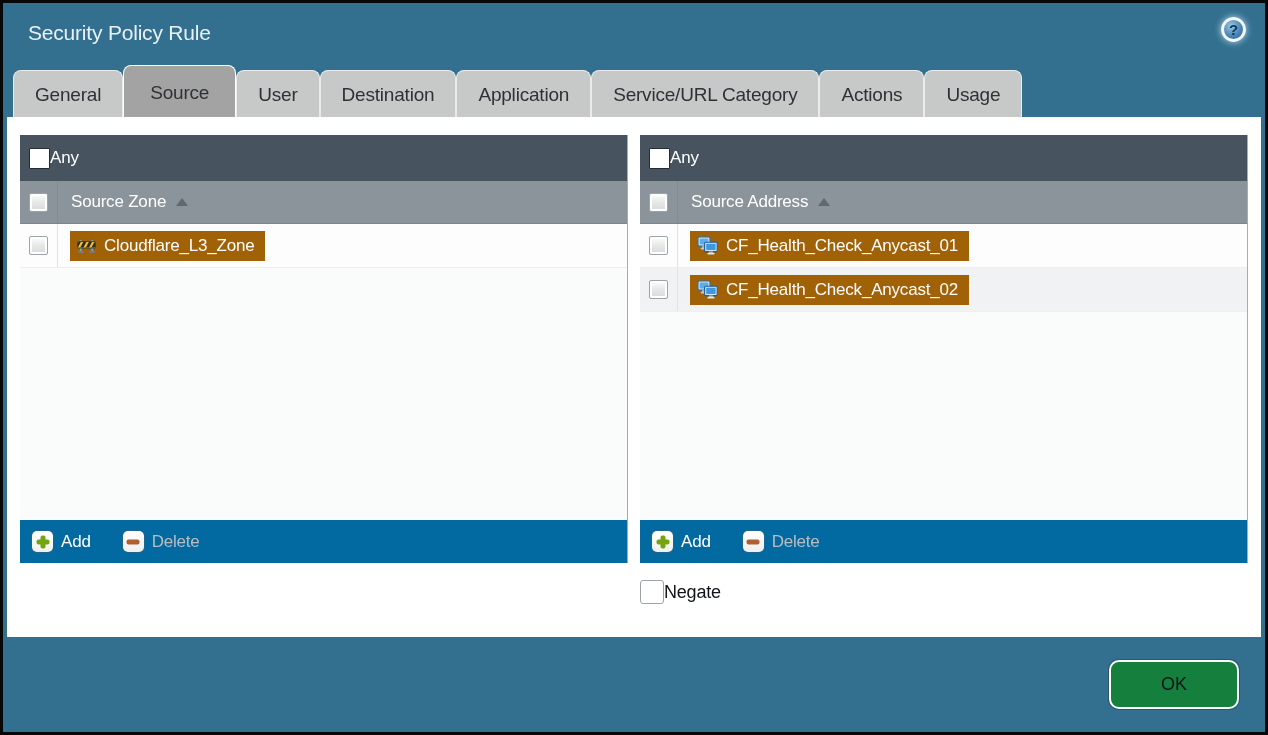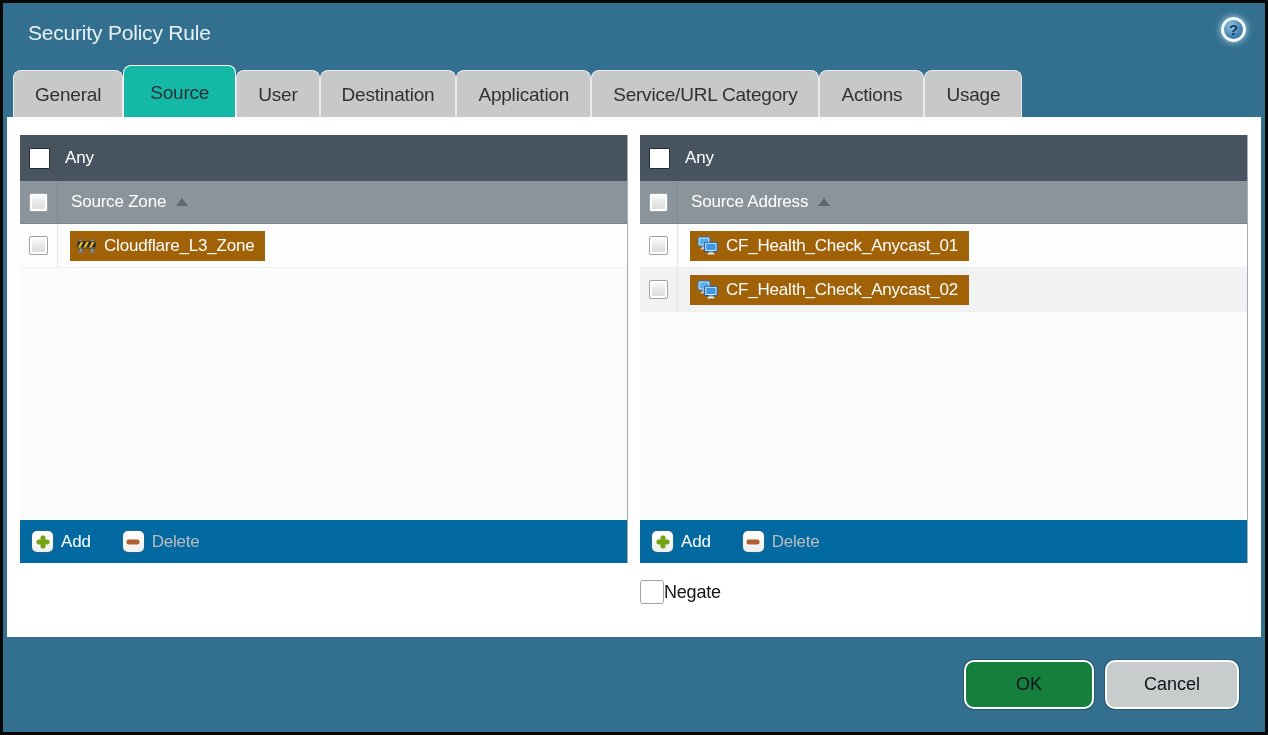--- a/index.html
+++ b/index.html
@@ -41,21 +41,21 @@
   }
   .tab {
     background: #C7C8C8; color: #2E3237;
     font-size: 19px; line-height: 1;
     padding: 14px 21px 13px 21px;
     border-radius: 8px 8px 0 0;
     border: 1px solid #ebebeb; border-bottom: none;
     white-space: nowrap; cursor: pointer;
   }
   .tab.active {
-    background: #14b8a6; border-color: #fff;
+    background: #a3a3a3; border-color: #fff;
     padding: 17px 26px 15px 26px;
   }
   
   .content {
     flex: 1 1 auto;
     background: #FFFFFF;
     margin: 0 4px;
     padding: 18px 13px 0 13px;
     overflow: hidden;
   }
@@ -63,21 +63,21 @@
   .panel {
     flex: 1 1 0;
     height: 428px;
     display: flex; flex-direction: column;
     border-right: 1px solid #A6ACB1;
   }
   .any-bar {
     flex: 0 0 46px;
     background: #47545F; color: #FFFFFF;
     display: flex; align-items: center;
-    padding-left: 9px; gap: 15px; font-size: 17px;
+    padding-left: 9px; font-size: 17px;
   }
   .any-cb {
     width: 21px; height: 21px; background: #FFFFFF;
     border: 1px solid #222c33; border-radius: 1px; cursor: pointer;
   }
   .col-header {
     flex: 0 0 43px;
     background: #8B949B; color: #FFFFFF;
     display: flex; align-items: center; font-size: 17px;
     border-bottom: 1px solid #7d858c;
@@ -314,16 +314,15 @@
     </div>
 
     <div class="negate-row">
       <span class="negate-cb"></span>
       <span>Negate</span>
     </div>
   </div>
 
   <div class="footer">
     <button class="btn ok">OK</button>
-    <button class="btn cancel">Cancel</button>
   </div>
 
 </div>
 
 </body></html>

